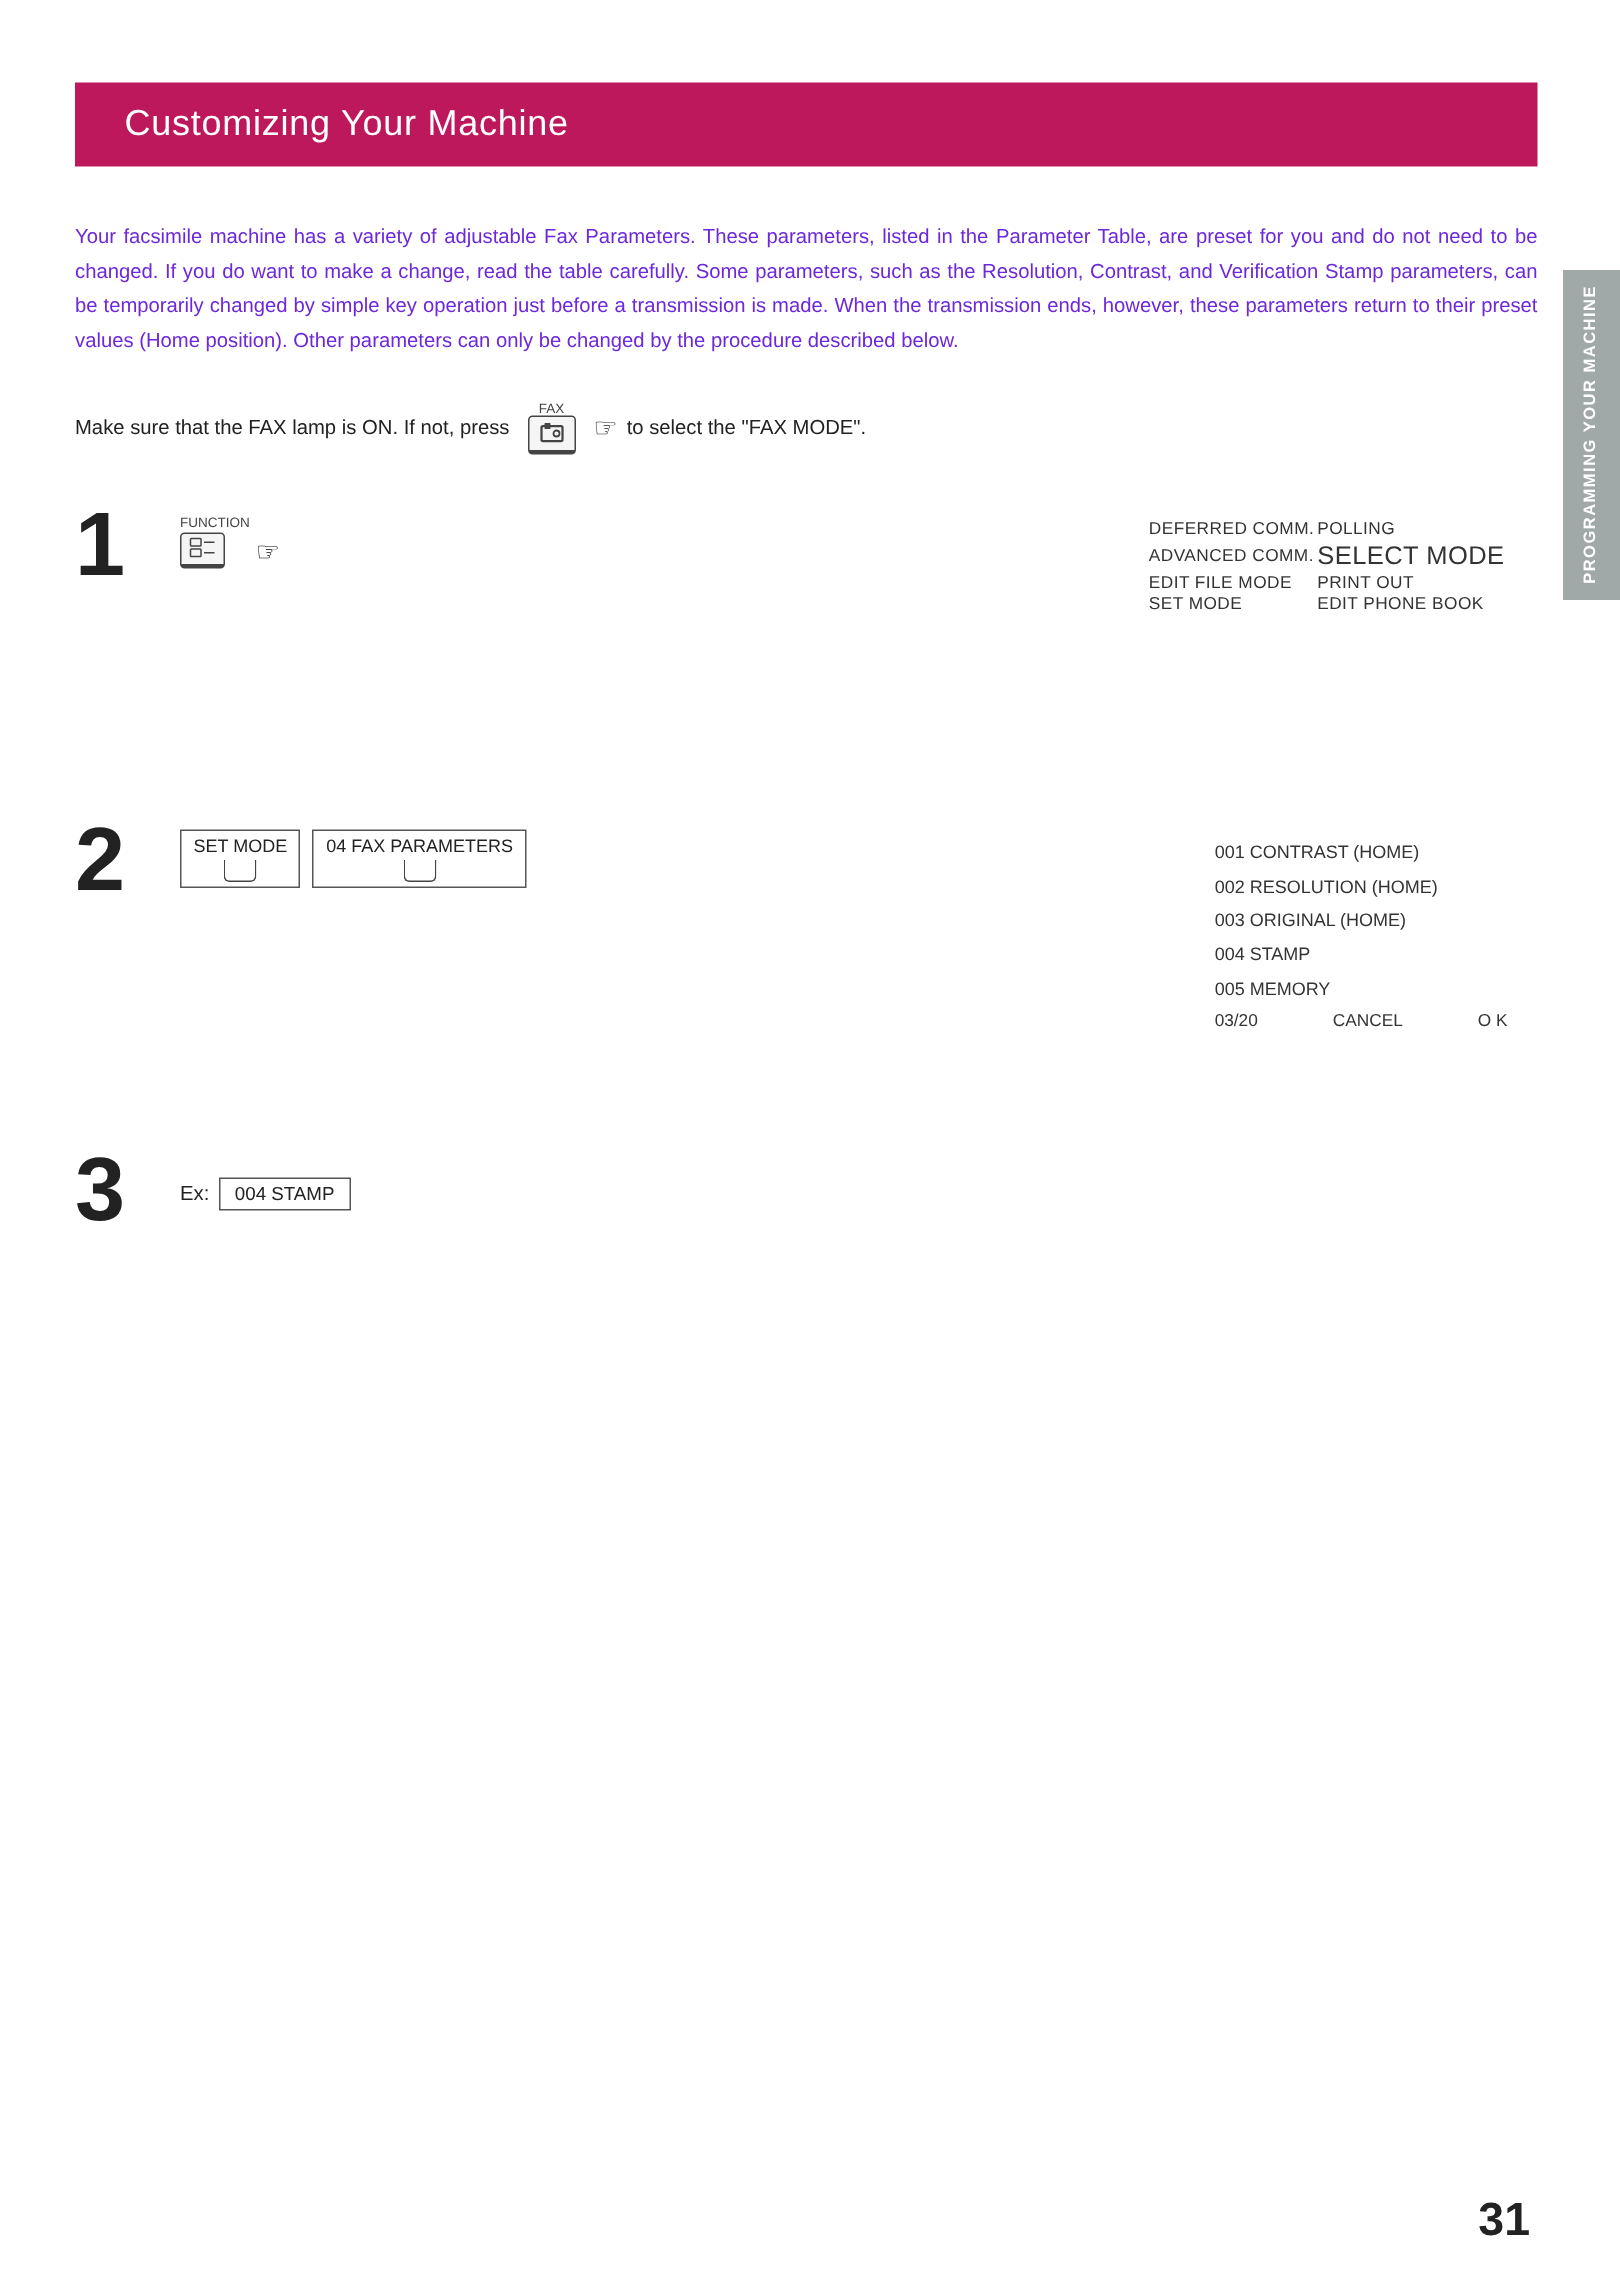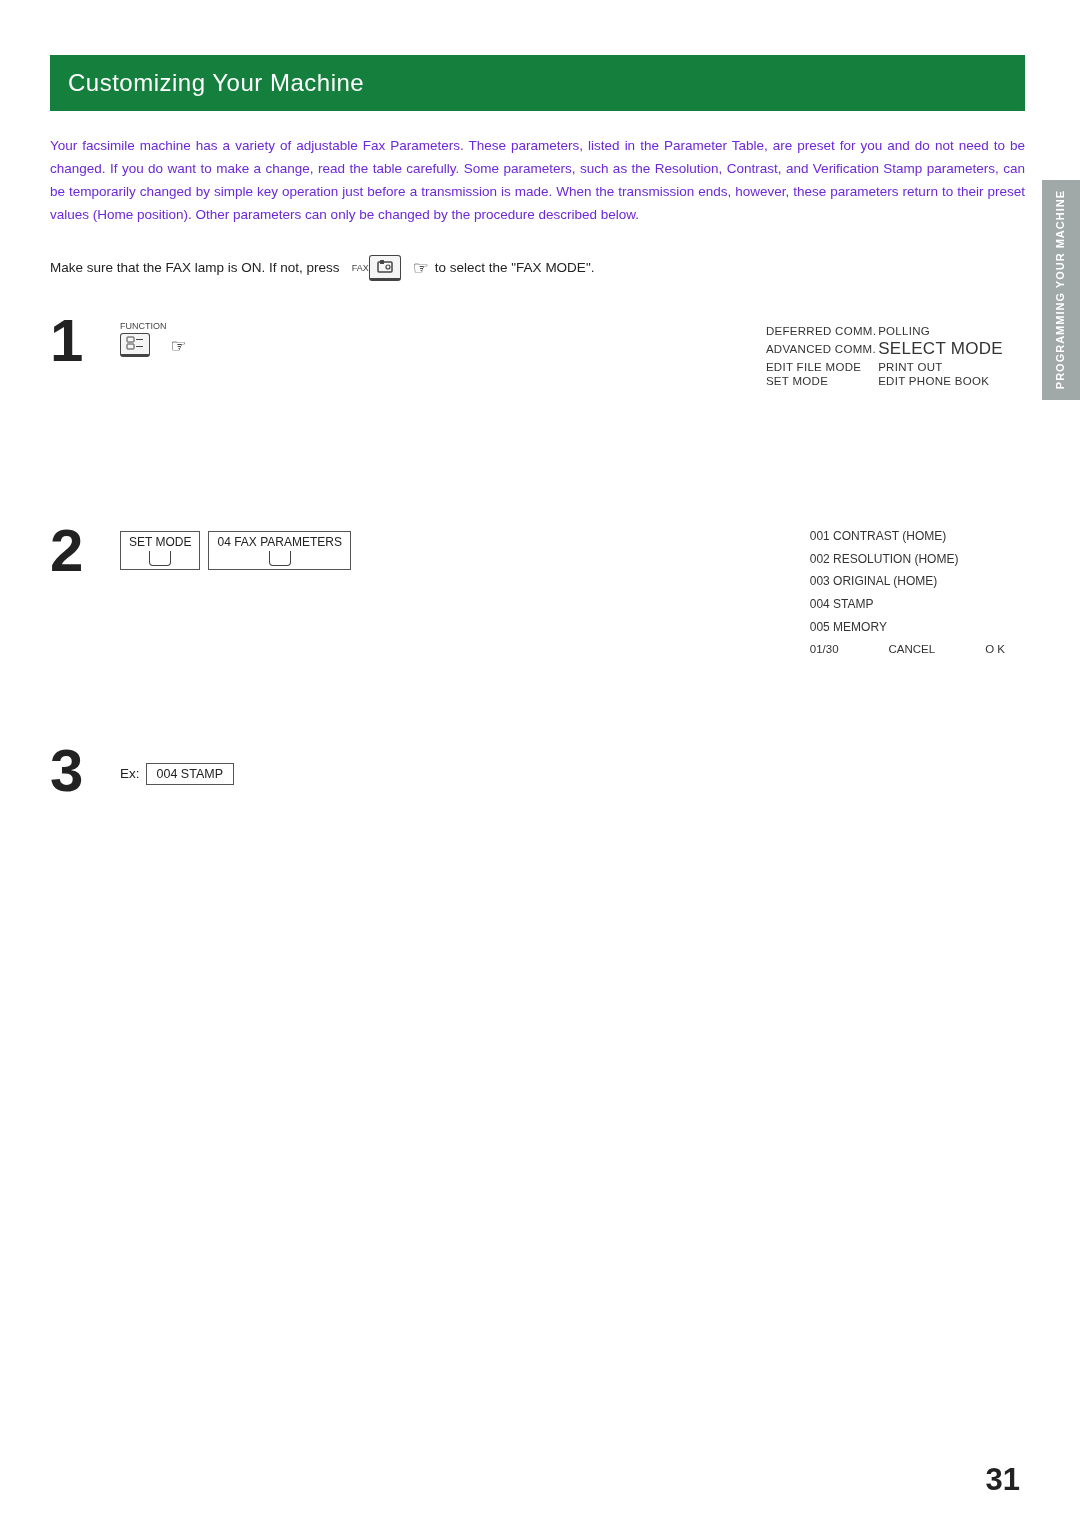--- a/index.html
+++ b/index.html
@@ -47,23 +47,23 @@
     .main-content {
       position: absolute;
       left: 50px;
       top: 55px;
       right: 55px;
       bottom: 40px;
     }
 
     
     .title-bar {
-      background: #15803d;
-      padding: 14px 18px;
-      margin-bottom: 24px;
+      background: #be185d;
+      padding: 14px 33px;
+      margin-bottom: 36px;
     }
     .title-bar h1 {
       color: #ffffff;
       font-size: 24px;
       font-weight: normal;
       letter-spacing: 0.5px;
     }
 
     
     .body-text {
@@ -229,21 +229,21 @@
       min-height: 200px;
       margin-bottom: 20px;
     }
     .step3-area {
       margin-bottom: 30px;
     }
 
     
     .fax-icon-group {
       display: inline-flex;
-      flex-direction: row;
+      flex-direction: column;
       align-items: center;
       margin: 0 6px;
       vertical-align: middle;
     }
     .fax-label {
       font-size: 9px;
       color: #444;
     }
     .fax-key {
       width: 32px;
@@ -349,28 +349,28 @@
             <div>
               <div class="display-button">SET MODE</div>
             </div>
             <div>
               <div class="display-button">04 FAX PARAMETERS</div>
             </div>
           </div>
         </div>
       </div>
 
-      <div style="position:absolute; right:20px; top:4px;">
+      <div style="position:absolute; right:20px; top:14px;">
         <div style="font-size:12px;color:#333;line-height:1.9;">001 CONTRAST (HOME)</div>
         <div style="font-size:12px;color:#333;line-height:1.9;">002 RESOLUTION (HOME)</div>
         <div style="font-size:12px;color:#333;line-height:1.9;">003 ORIGINAL (HOME)</div>
         <div style="font-size:12px;color:#333;line-height:1.9;">004 STAMP</div>
         <div style="font-size:12px;color:#333;line-height:1.9;">005 MEMORY</div>
         <div class="nav-row">
-          <span>01/30</span>
+          <span>03/20</span>
           <span style="cursor:pointer;">CANCEL</span>
           <span style="cursor:pointer;">O K</span>
         </div>
       </div>
     </div>
 
     <div class="step3-area">
       <div class="step">
         <div class="step-number">3</div>
         <div class="step-content">

